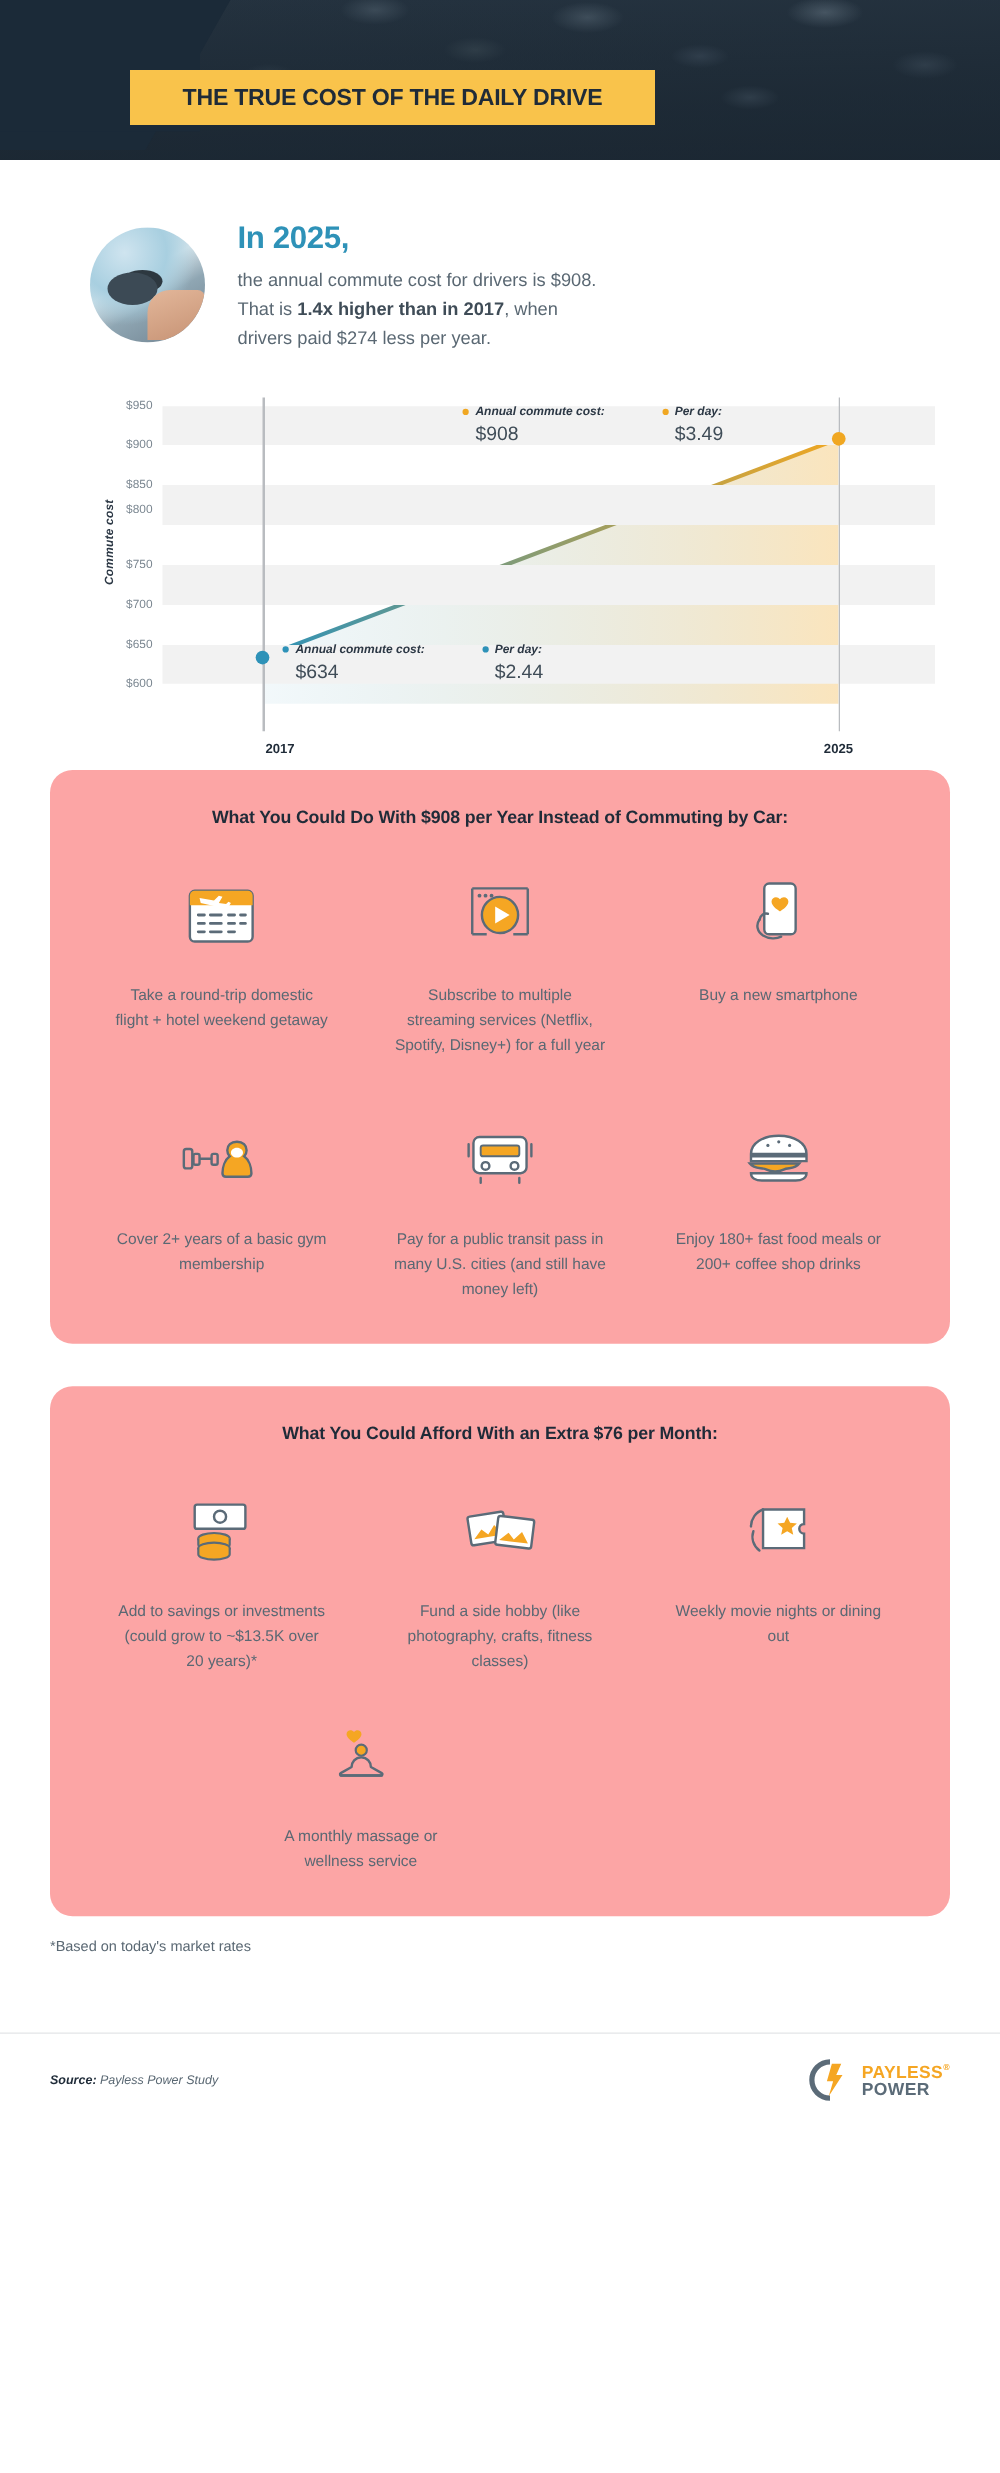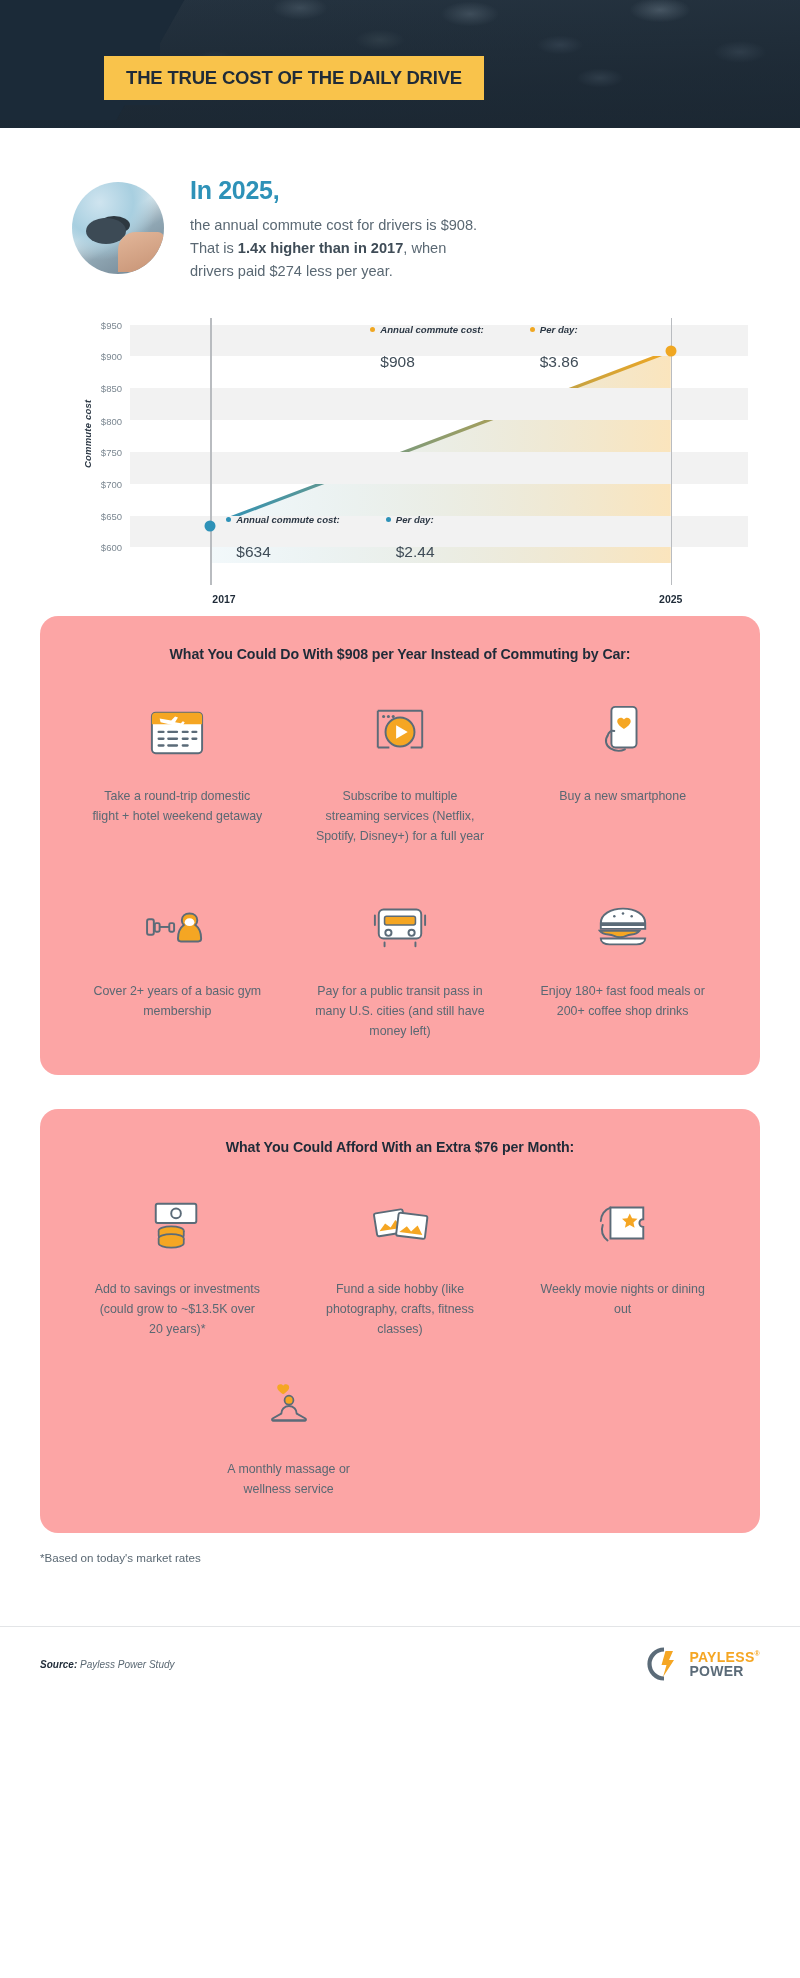--- a/index.html
+++ b/index.html
@@ -62,21 +62,21 @@
   }
   .hero-bottom-fade {
     position: absolute; left: 0; right: 0; bottom: 0; height: 12px;
     background: #ffffff;
   }
 
   .title-bar {
     position: absolute;
     left: 104px;
     top: 56px;
-    width: 380px;
+    width: 420px;
     height: 44px;
     background: #f9c34b;
     display: flex;
     align-items: center;
     justify-content: center;
     z-index: 5;
   }
   .title-bar span {
     font-size: 18.5px;
     font-weight: 700;
@@ -217,21 +217,21 @@
     gap: 5px;
   }
   .annot .bullet {
     width: 5px; height: 5px; border-radius: 50%;
     display: inline-block;
   }
   .annot .val {
     font-size: 15.5px;
     color: #3f4c57;
     margin-left: 10px;
-    margin-top: 18px;
+    margin-top: 4px;
     white-space: nowrap;
   }
 
   
   .card {
     margin: 0 40px;
     background: #fca5a5;
     border-radius: 18px;
     padding: 30px 26px 34px;
   }
@@ -347,21 +347,21 @@
         <path id="areaPath" fill="url(#areaGrad)" d="M 80.34 207.45454545454544 L 540.75 33.09090909090909 L 540.75 245 L 80.34 245 Z"></path>
         <path id="linePath" fill="none" stroke="url(#lineGrad)" stroke-width="3.2" stroke-linecap="round" d="M 80.34 207.45454545454544 L 540.75 33.09090909090909"></path>
       </svg>
     <div class="band" style="top: 197.273px; height: 31.8182px;"></div>
         <div class="ytick" style="top: 229.091px;">$600</div>
         <div class="ytick" style="top: 197.273px;">$650</div>
         <div class="band" style="top: 133.636px; height: 31.8182px;"></div>
         <div class="ytick" style="top: 165.455px;">$700</div>
         <div class="ytick" style="top: 133.636px;">$750</div>
         <div class="band" style="top: 70px; height: 31.8182px;"></div>
-        <div class="ytick" style="top: 103px;">$800</div>
+        <div class="ytick" style="top: 90px;">$800</div>
         <div class="ytick" style="top: 70px;">$850</div>
         <div class="band" style="top: 6.36364px; height: 31.8182px;"></div>
         <div class="ytick" style="top: 38.1818px;">$900</div>
         <div class="ytick" style="top: 6.36364px;">$950</div>
         <div class="vline" style="left: 80.34px;"></div>
         <div class="xtick" style="left: 94px;">2017</div>
         <div class="vline" style="left: 540.75px;"></div>
         <div class="xtick" style="left: 540.75px;">2025</div>
         <div class="dot" style="left: 80.34px; top: 207.455px; background: rgb(46, 146, 184);"></div>
         <div class="dot" style="left: 540.75px; top: 33.0909px; background: rgb(240, 167, 34);"></div>
@@ -387,21 +387,21 @@
               <span class="bullet" style="background: rgb(240, 167, 34);"></span>
               <span>Annual commute cost:</span>
             </div>
             <div class="val">$908</div>
           </div>
           <div>
             <div class="lbl">
               <span class="bullet" style="background: rgb(240, 167, 34);"></span>
               <span>Per day:</span>
             </div>
-            <div class="val">$3.86</div>
+            <div class="val">$3.49</div>
           </div>
         </div>
       </div>
   </div>
 </div>
 
 <div class="card" style="margin-top:18px;">
   <div class="card-title">What You Could Do With $908 per Year Instead of Commuting by Car:</div>
   <div class="grid3" id="year-grid">
       <div class="item">

